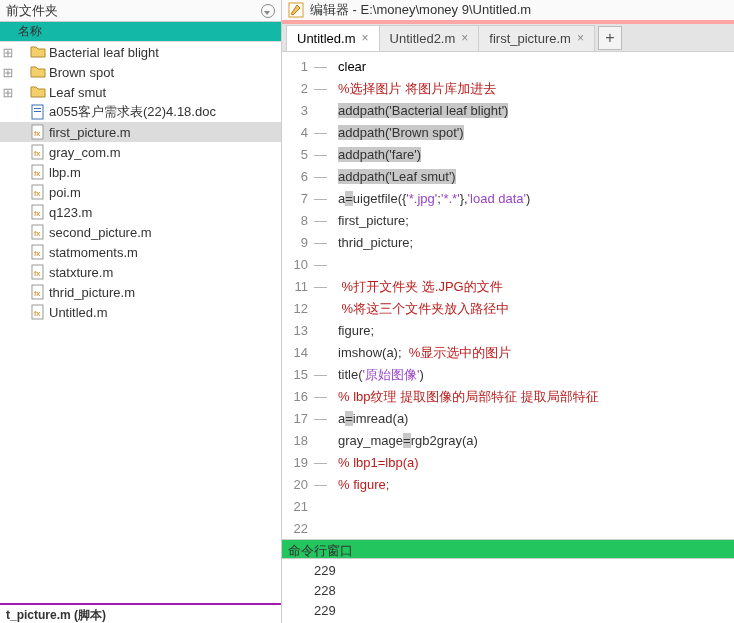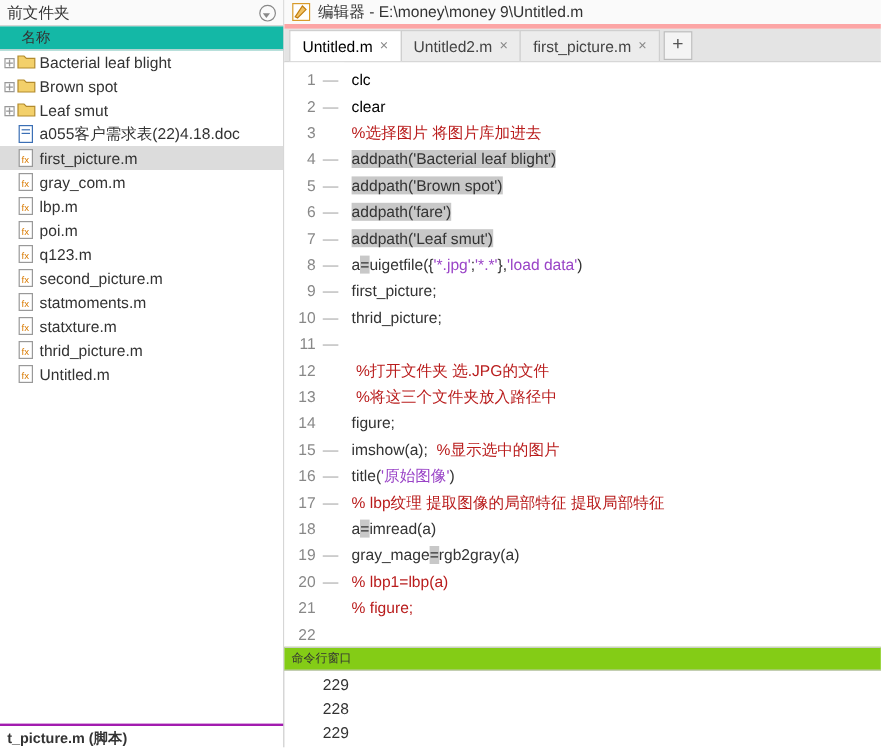--- a/index.html
+++ b/index.html
@@ -1,28 +1,28 @@
 <!DOCTYPE html>
 <html><head>
 <meta charset="utf-8">
 <style>
 * { box-sizing: border-box; margin: 0; padding: 0; font-family: "Microsoft YaHei", Arial, sans-serif; }
 body { background: #fff; width: 734px; height: 623px; overflow: hidden; display: flex; font-size: 13px; color: #333; }
 
-.left-pane { width: 237px; border-right: 1px solid #ccc; display: flex; flex-direction: column; background: #fff; }
+.left-pane { width: 282px; border-right: 1px solid #ccc; display: flex; flex-direction: column; background: #fff; }
 .left-header { display: flex; align-items: center; padding: 2px 6px; border-bottom: 1px solid #ccc; background: #fafafa; height: 22px; }
 .left-title { flex: 1; font-size: 13px; }
 .circle-btn { width: 14px; height: 14px; border: 1px solid #888; border-radius: 50%; display: inline-block; position: relative; cursor: pointer; margin-left: 4px; }
 .circle-btn::after { content: ""; position: absolute; left: 3px; top: 5px; border-left: 4px solid #888; border-top: 3px solid transparent; border-bottom: 3px solid transparent; transform: rotate(90deg); }
 .col-head { display: flex; align-items: center; padding: 2px 8px 2px 18px; border-bottom: 1px solid #ddd; font-size: 12px; height: 20px; background: #14b8a6; }
 .file-list { flex: 1; overflow-y: auto; }
 .file-row { display: flex; align-items: center; padding: 1px 4px 1px 2px; height: 20px; cursor: pointer; }
 .file-row.selected { background: #dcdcdc; }
 .file-row .tree-line { width: 12px; text-align: center; color: #999; }
-.file-row .icon { width: 16px; height: 16px; margin-right: 3px; display: inline-flex; align-items: center; justify-content: center; }
+.file-row .icon { width: 16px; height: 16px; margin-right: 3px; display: inline-flex; align-items: center; justify-content: center; margin-left: 16px; }
 .file-row .label { font-size: 13px; white-space: nowrap; overflow: hidden; }
 .left-statusbar { border-top: 2px solid #a21caf; padding: 2px 6px; font-size: 12px; height: 20px; font-weight: bold; }
 
 .right-pane { flex: 1; display: flex; flex-direction: column; min-width: 0; }
 .editor-hdr { display: flex; align-items: center; padding: 3px 6px; height: 24px; border-bottom: 4px solid #fca5a5; background: #fafafa; gap: 6px; }
 .paint-icon { width: 16px; height: 16px; }
 .editor-title { font-size: 13px; white-space: nowrap; overflow: hidden; }
 
 .tab-strip { display: flex; align-items: center; height: 28px; border-bottom: 1px solid #cfcfcf; background: #e4e4e4; padding-left: 4px; gap: 0; }
 .tab { display: flex; align-items: center; gap: 6px; padding: 4px 10px; background: #ececec; border: 1px solid #cfcfcf; border-bottom: none; margin-right: -1px; font-size: 13px; color: #444; cursor: pointer; height: 26px; }
@@ -35,21 +35,21 @@
 .gutter .ln { height: 22px; line-height: 22px; display: flex; justify-content: flex-end; align-items: center; gap: 6px; }
 .gutter .ln .num { width: 22px; text-align: right; }
 .gutter .ln .dash { color: #aaa; width: 12px; }
 .code { flex: 1; padding: 4px 6px; font-family: Consolas, monospace; font-size: 13px; line-height: 22px; overflow: hidden; }
 .code-line { height: 22px; white-space: pre; }
 .tok-comment { color: #b91c1c; }
 .tok-str { color: #9a44c7; }
 .tok-kw { color: #000; }
 .sel { background: #c8c8c8; }
 
-.cmdwin-hdr { border-top: 1px solid #ccc; border-bottom: 1px solid #ccc; padding: 2px 6px; height: 20px; font-size: 10px; background: #84cc16; }
+.cmdwin-hdr { border-top: 1px solid #ccc; border-bottom: 1px solid #ccc; padding: 2px 6px; height: 20px; font-size: 13px; background: #22c55e; }
 .cmdwin-body { padding: 2px 6px 2px 32px; font-family: Consolas, monospace; font-size: 13px; line-height: 20px; }
 </style>
 </head>
 <body>
 
 <div class="left-pane">
   <div class="left-header">
     <span class="left-title">前文件夹</span>
     <span class="circle-btn"></span>
   </div>
@@ -313,21 +313,20 @@
         <div class="ln">
           <span class="num">21</span>
           <span class="dash"></span>
         </div>
         <div class="ln">
           <span class="num">22</span>
           <span class="dash"></span>
         </div>
       </div>
     <div class="code" id="code">
-        <div class="code-line"><span class="tok-kw">clc</span></div>
         <div class="code-line"><span class="tok-kw">clear</span></div>
         <div class="code-line"><span class="tok-comment">%选择图片 将图片库加进去</span></div>
         <div class="code-line"><span class="sel">addpath('Bacterial leaf blight')</span></div>
         <div class="code-line"><span class="sel">addpath('Brown spot')</span></div>
         <div class="code-line"><span class="sel">addpath('fare')</span></div>
         <div class="code-line"><span class="sel">addpath('Leaf smut')</span></div>
         <div class="code-line"><span class="">a</span><span class="sel">=</span><span class="">uigetfile({</span><span class="tok-str">'*.jpg'</span><span class="">;</span><span class="tok-str">'*.*'</span><span class="">},</span><span class="tok-str">'load data'</span><span class="">)</span></div>
         <div class="code-line"><span class="">first_picture;</span></div>
         <div class="code-line"><span class="">thrid_picture;</span></div>
         <div class="code-line"><span class=""></span></div>

